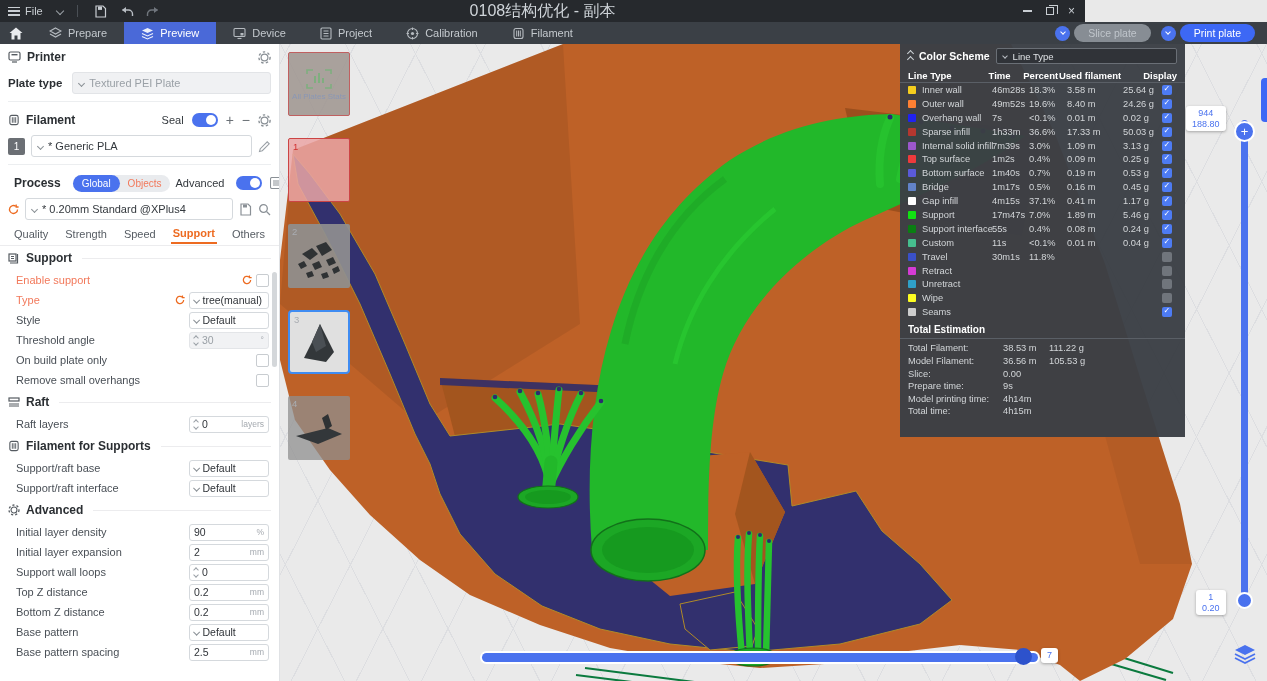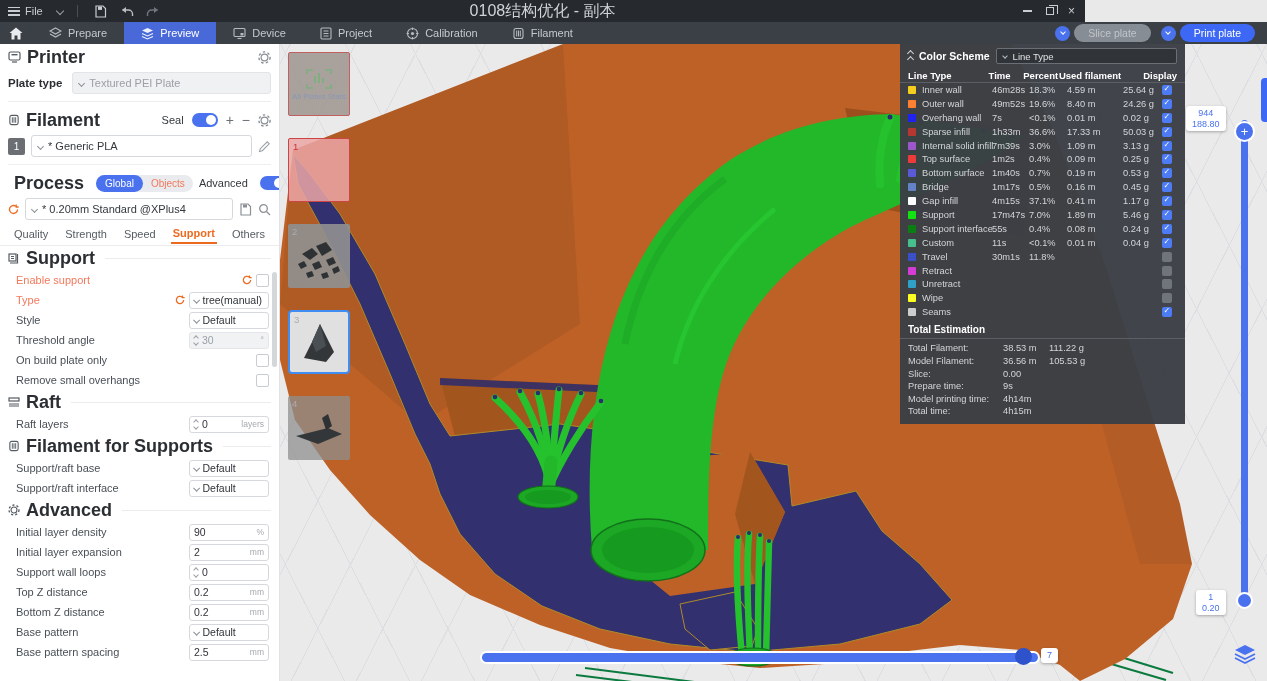--- a/index.html
+++ b/index.html
@@ -31,21 +31,21 @@
   .drop-circle { width:15px; height:15px; border-radius:50%; background:#4a72ee; display:inline-flex; align-items:center; justify-content:center; margin-right:4px;}
   .drop-circle .chev { width:4px; height:4px; border-color:#fff; margin-top:-2px;}
   .pill { height:18px; border-radius:9px; padding:0 14px; font-size:10.5px; display:inline-flex; align-items:center; }
   .pill.gray { background:#878d94; color:#bfc5cb; }
   .pill.blue { background:#3d68f5; color:#fff; }
   .action-grp { display:flex; align-items:center; }
 
   
   #sidebar { position:absolute; left:0; top:44px; width:280px; height:637px; background:#fff; z-index:40; overflow:hidden; border-right:1px solid #e0e2e5;}
   .sec-head { display:flex; align-items:center; height:26px; padding:0 8px; gap:6px; }
-  .sec-head .t { font-size:18px; font-weight:bold; color:#2b2f33; }
+  .sec-head .t { font-size:12px; font-weight:bold; color:#2b2f33; }
   .sec-head .line { flex:1; border-top:1px solid #ececee; margin-left:4px;}
   .sec-head .right { margin-left:auto; display:flex; align-items:center; gap:8px;}
   .selbox { display:flex; align-items:center; height:22px; border:1px solid #d5d9dd; border-radius:3px; background:#fff; padding:0 6px; gap:5px; font-size:11px; color:#33383d; }
   .selbox .chev { border-color:#8a9096; width:5px; height:5px; flex:none;}
   .selbox.gray { background:#f0f1f3; border-color:#e2e4e7; color:#9aa0a6; }
   .row8 { display:flex; align-items:center; padding:2px 8px; gap:6px;}
   .lbl-b { font-size:11.5px; font-weight:bold; color:#2b2f33; }
   .divider { border-top:1px solid #eceef0; margin:5px 8px; }
   .toggle { width:26px; height:14px; border-radius:7px; background:#4a72ee; position:relative; display:inline-block;}
   .toggle:after { content:""; position:absolute; right:2px; top:2px; width:10px; height:10px; border-radius:50%; background:#fff; }
@@ -90,21 +90,21 @@
   .thumb.stats { background:rgba(158,148,142,.85); border:1px solid #c06060; display:flex; flex-direction:column; align-items:center; justify-content:center; gap:2px;}
   .thumb.stats .stats-label { font-size:8px; color:#8a97b5; text-align:center; line-height:9px;}
   .thumb.p1 { background:rgba(235,166,166,.85); border:1px solid #cc4444; }
   .thumb.p1 .tnum { color:#d03030; }
   .thumb.p2, .thumb.p4 { background:rgba(143,143,143,.92); }
   .thumb.p4 { background:rgba(143,143,143,.75); }
   .thumb.p3 { background:#e0e0e0; border:2px solid #3f8cf2; border-radius:4px; }
   .thumb svg { position:absolute; left:0; top:0; }
 
   
-  #legend { position:absolute; left:620px; top:0; width:285px; background:rgba(59,63,69,.97); color:#d3d6d9; z-index:20; padding-bottom:6px;}
+  #legend { position:absolute; left:620px; top:0; width:285px; background:rgba(59,63,69,.97); color:#d3d6d9; z-index:20; padding-bottom:19px;}
   .lg-head { display:flex; align-items:center; height:24px; padding:0 8px; gap:6px; }
   .lg-title { font-size:10.5px; font-weight:bold; color:#fff; white-space:nowrap;}
   .lg-select { flex:1; height:16px; background:#303338; border:1px solid #6a6f76; border-radius:2px; display:flex; align-items:center; gap:6px; padding:0 6px; font-size:9.5px; color:#dfe2e5;}
   .lg-select .chev { border-color:#b9bec4; width:4px; height:4px;}
   .dbl-chev { display:flex; flex-direction:column; gap:1px;}
   .dbl-chev i { width:5px; height:5px; border-left:1.4px solid #cfd4d9; border-bottom:1.4px solid #cfd4d9; transform:rotate(135deg); display:block;}
   .lg-cols { display:flex; align-items:center; height:15px; padding:0 8px; border-bottom:1px solid #5a5f66; font-size:9.5px; font-weight:bold; color:#fff;}
   .lg-cols .c1 { width:86px; } .lg-cols .c2 { width:37px;} .lg-cols .c3 { width:38px;} .lg-cols .c4 { width:90px;} .lg-cols .c5 { margin-left:auto;}
   .lg-row { display:grid; grid-template-columns:14px 70px 37px 38px 56px 34px 1fr; align-items:center; height:13.9px; padding:0 8px; font-size:9.3px; color:#d3d6d9; }
   .lg-row .sw { width:8px; height:8px; border-radius:1px; }
@@ -706,21 +706,21 @@
       <span class="c3">Percent</span>
       <span class="c4">Used filament</span>
       <span class="c5">Display</span>
     </div>
     <div>
   <div class="lg-row">
     <span class="sw" style="background: rgb(245, 206, 30);"></span>
     <span class="lg-label">Inner wall</span>
     <span>46m28s</span>
     <span>18.3%</span>
-    <span>4.59 m</span>
+    <span>3.58 m</span>
     <span>25.64 g</span>
     <span class="lg-chk checked"></span>
   </div>
 
   <div class="lg-row">
     <span class="sw" style="background: rgb(255, 128, 51);"></span>
     <span class="lg-label">Outer wall</span>
     <span>49m52s</span>
     <span>19.6%</span>
     <span>8.40 m</span>

